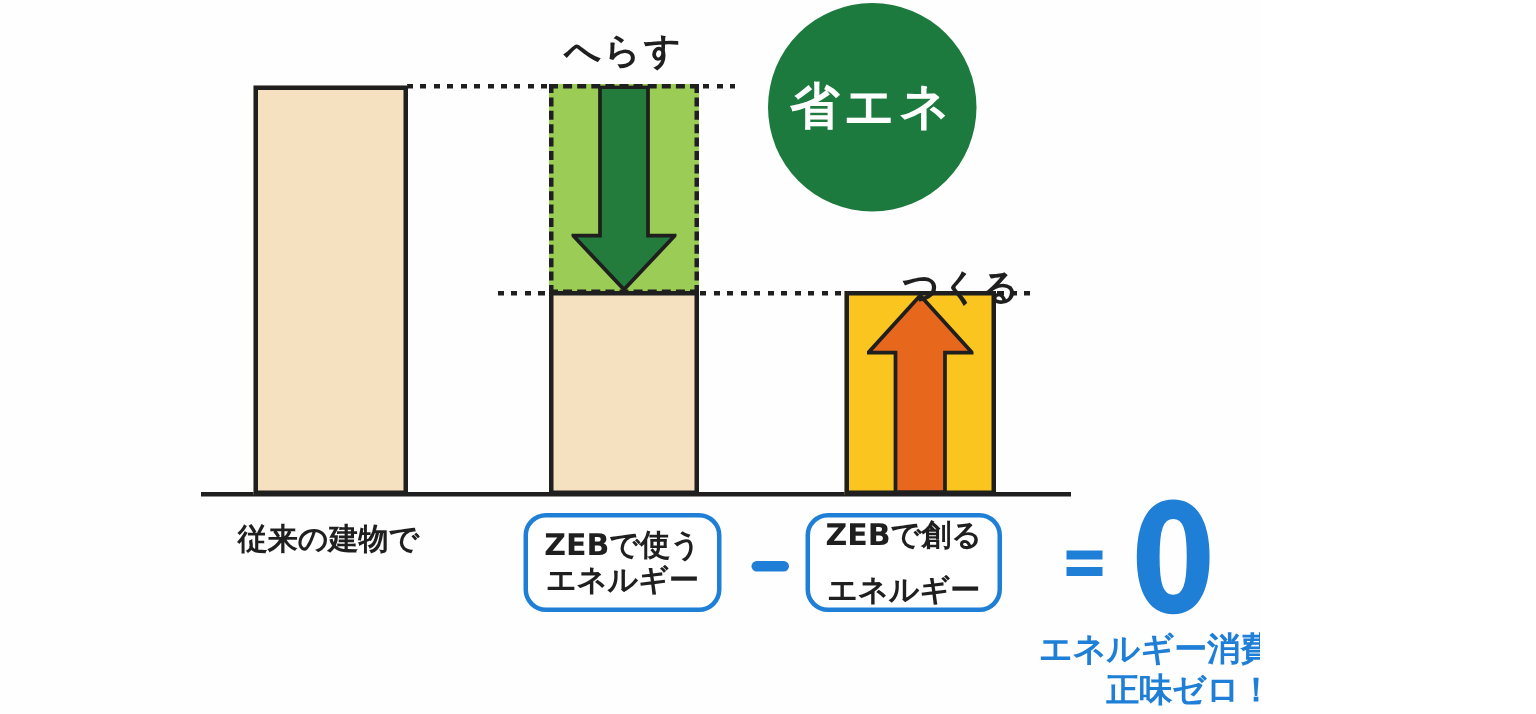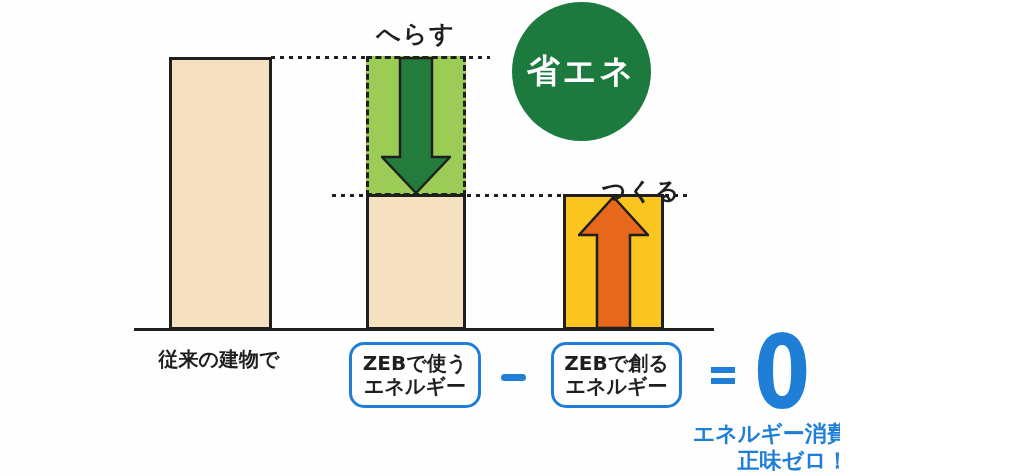--- a/index.html
+++ b/index.html
@@ -46,21 +46,21 @@
     position:absolute;z-index:4;text-align:center;color:#1f1f1f;
     font-size:20px;font-weight:bold;line-height:23px;white-space:nowrap;
   }
   .label-conventional{left:131px;top:348px;width:176px;}
   .term-box{
     position:absolute;z-index:4;background:#fff;border:3px solid var(--blue,#1f7fd6);border-radius:15px;
     display:flex;flex-direction:column;align-items:center;justify-content:center;
     font-size:20px;font-weight:bold;line-height:23px;color:#1f1f1f;text-align:center;
   }
   .box-zeb-use{left:349px;top:342px;width:132px;height:66px;}
-  .box-zeb-create{left:551px;top:342px;width:131px;height:66px;}
+  .box-zeb-create{left:537px;top:342px;width:131px;height:66px;justify-content:space-between;}
   .minus-sign{position:absolute;left:501px;top:374px;width:25px;height:7px;border-radius:4px;background:var(--blue,#1f7fd6);z-index:4;}
   .equals-sign{
     position:absolute;left:711px;top:367px;width:24px;height:17px;z-index:4;
     border-top:6px solid var(--blue,#1f7fd6);border-bottom:6px solid var(--blue,#1f7fd6);
   }
   .zero{
     position:absolute;left:747px;top:323px;width:70px;z-index:4;text-align:center;
     color:var(--blue,#1f7fd6);font-size:101px;font-weight:bold;line-height:1;
     transform:scaleX(0.8);transform-origin:center top;
   }

